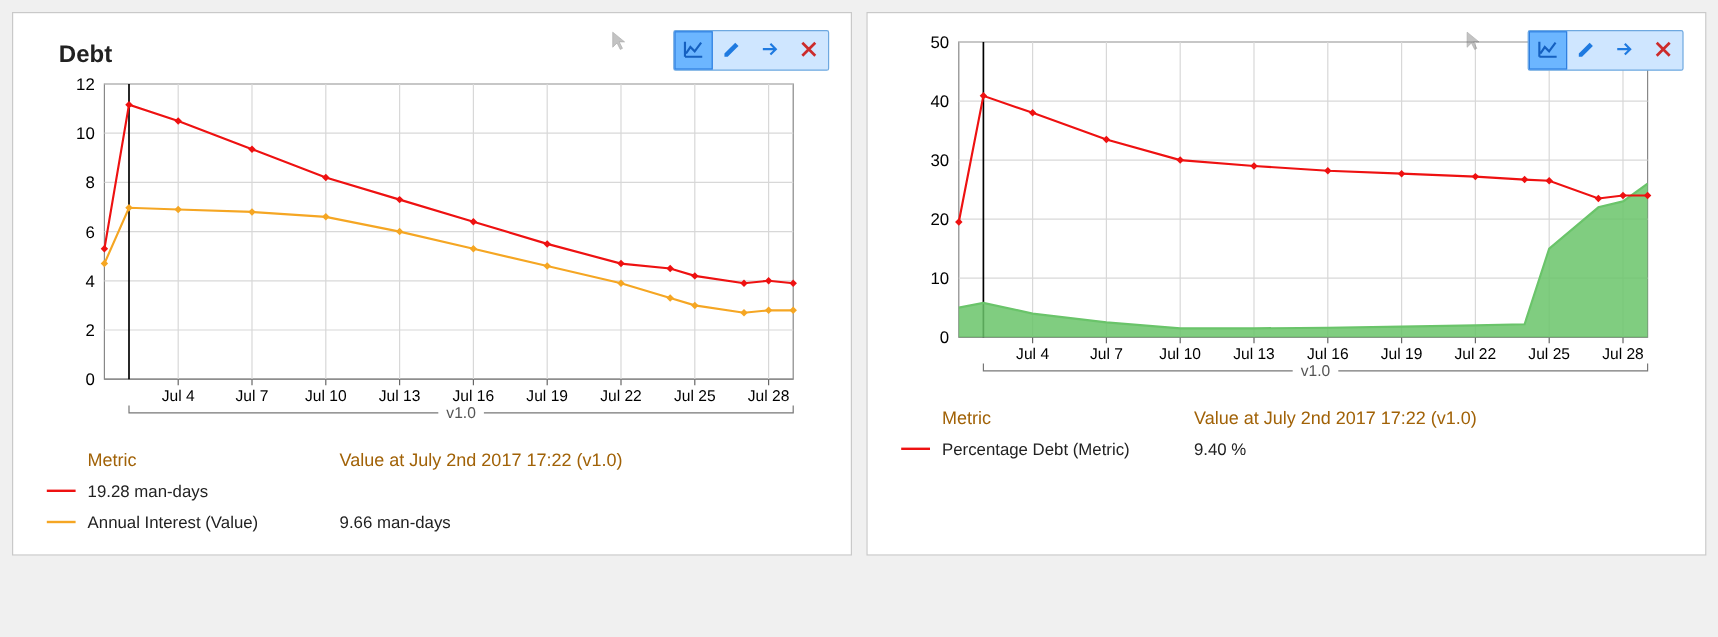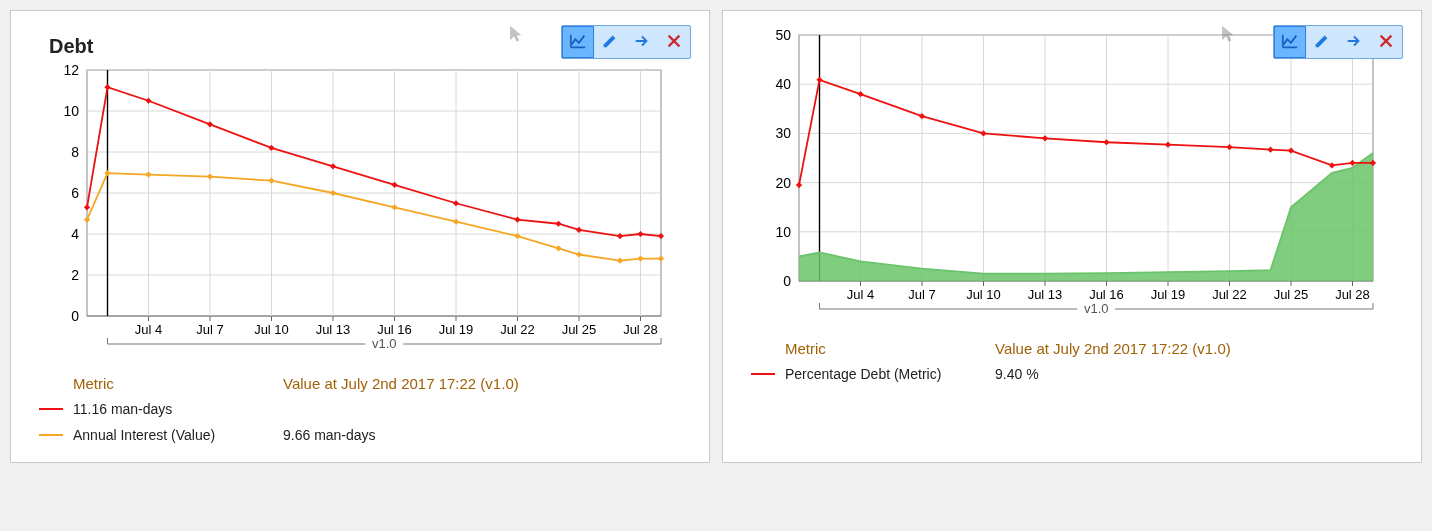--- a/index.html
+++ b/index.html
@@ -129,21 +129,21 @@
         <text x="349.25" y="284" text-anchor="middle" font-size="13" fill="#555">v1.0</text>
       </svg>
       <div class="legend">
         <div class="legend-row hdr">
           <span class="swatch"></span>
           <span class="mcol">Metric</span>
           <span>Value at July 2nd 2017  17:22  (v1.0)</span>
         </div>
         <div class="legend-row">
           <span class="swatch line" style="background: rgb(238, 17, 17);"></span>
-          <span>11.16 man-days</span>
+          <span>19.28 man-days</span>
         </div>
         <div class="legend-row">
           <span class="swatch line" style="background: rgb(245, 166, 35);"></span>
           <span class="mcol">Annual Interest (Value)</span>
           <span>9.66 man-days</span>
         </div>
       </div>
     </div>
     <div class="panel">
       <span class="cursor-ghost"><svg width="18" height="18" viewBox="0 0 20 20">

